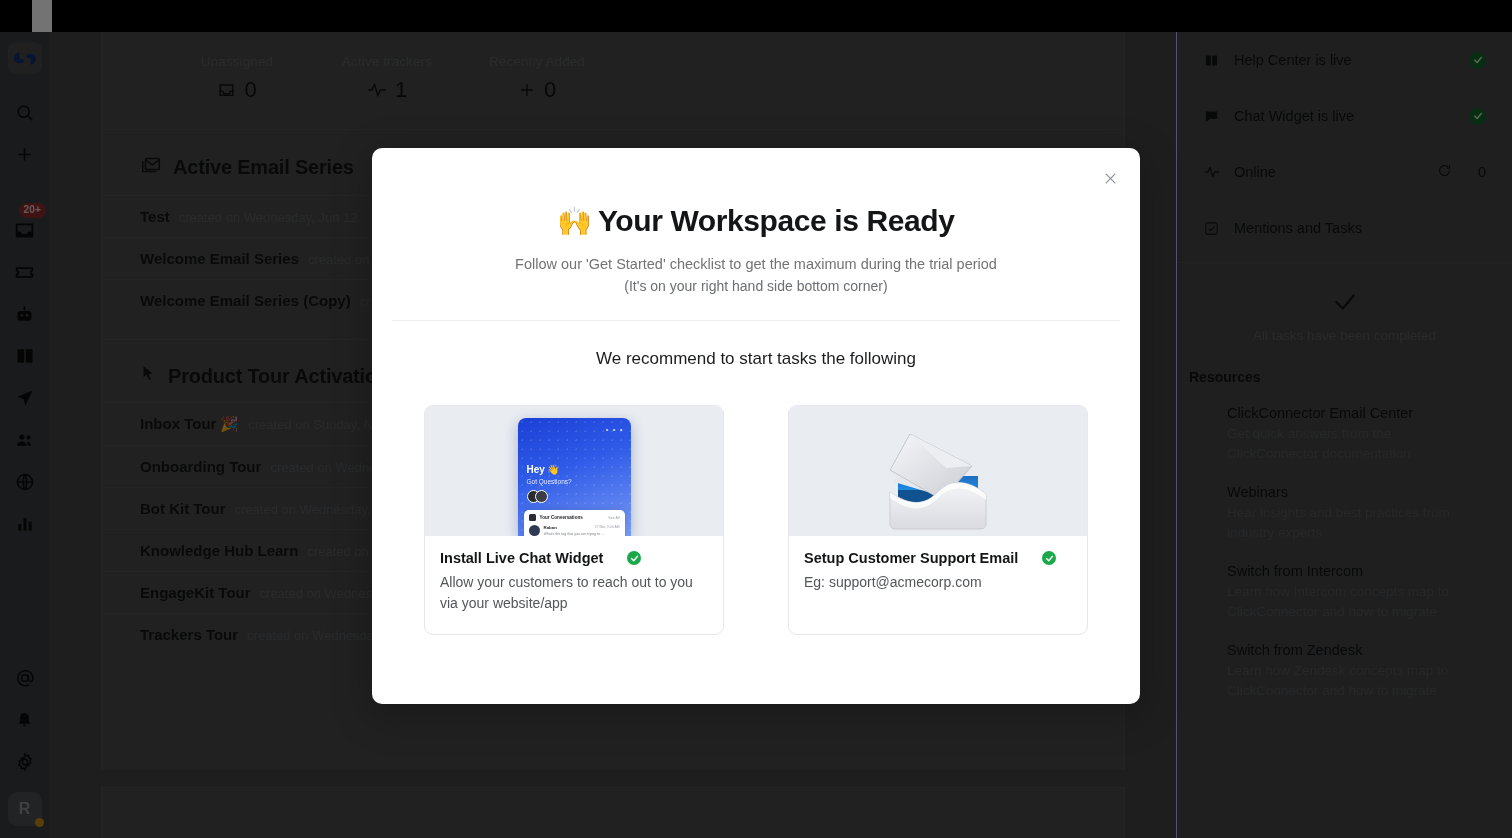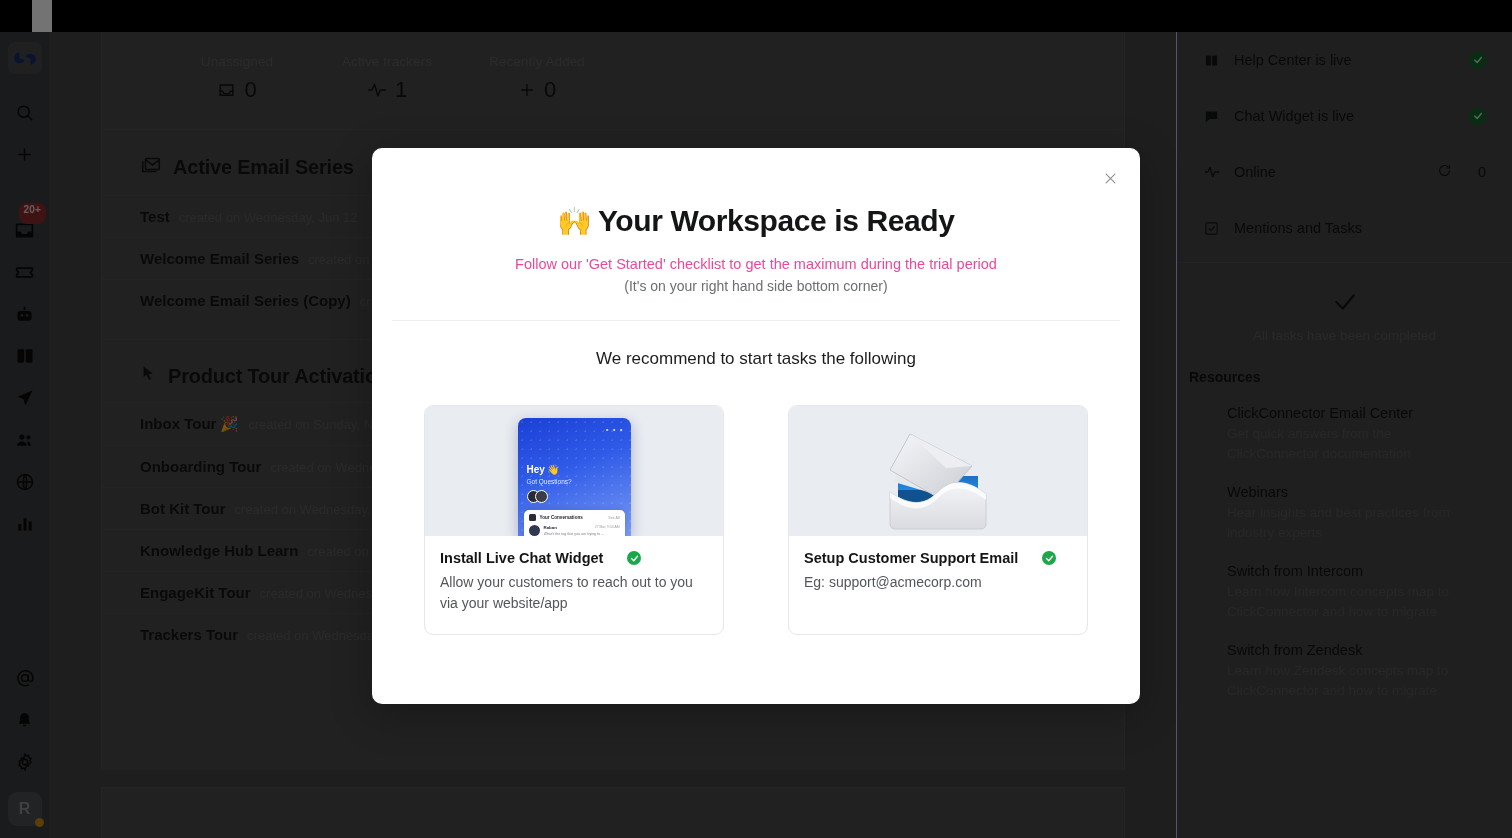--- a/index.html
+++ b/index.html
@@ -37,21 +37,21 @@
     display: flex; align-items: center; justify-content: center;
     position: relative; color: #0c0c0d; border-radius: 7px;
   }
   .rail-btn svg { display: block; }
   .rail-gap-lg { margin-top: 40px; }
   .rail-gap-md { margin-top: 20px; }
   .rail-spacer { flex: 1 1 auto; }
   .badge {
     position: absolute; top: -9px; left: 12px;
     background: #8c2c2c; color: #e8c9c9;
-    font-size: 10px; line-height: 14px; height: 21px;
+    font-size: 10px; line-height: 14px; height: 15px;
     padding: 0 5px; border-radius: 8px; font-weight: 600;
     letter-spacing: .2px;
   }
   .rail-avatar {
     width: 34px; height: 34px; border-radius: 9px; background: #4d4e50;
     display: flex; align-items: center; justify-content: center;
     color: #8d8e90; font-weight: 700; font-size: 16px;
     position: relative; margin-bottom: 12px;
   }
   .rail-avatar .dot {
@@ -146,21 +146,21 @@
   .modal-close {
     position: absolute; right: 18px; top: 18px; width: 24px; height: 24px;
     display: flex; align-items: center; justify-content: center; color: #8d9096;
   }
   .modal-title {
     text-align: center; padding-top: 56px;
     font-size: 30px; font-weight: 700; color: #141516; letter-spacing: -.4px;
   }
   .modal-title .emoji { font-size: 28px; margin-right: 6px; }
   .modal-sub {
-    text-align: center; font-size: 14.5px; color: #ec4899; margin-top: 18px;
+    text-align: center; font-size: 14.5px; color: #737373; margin-top: 18px;
   }
   .modal-sub2 {
     text-align: center; font-size: 14px; color: #6b6e73; margin-top: 6px;
   }
   .modal-hr { height: 1px; background: #edeef0; margin: 26px 20px 0 20px; }
   .modal-rec {
     text-align: center; font-size: 17px; color: #1c1d1f; margin-top: 28px;
   }
   .cards {
     display: flex; justify-content: center; gap: 64px; margin-top: 36px;

